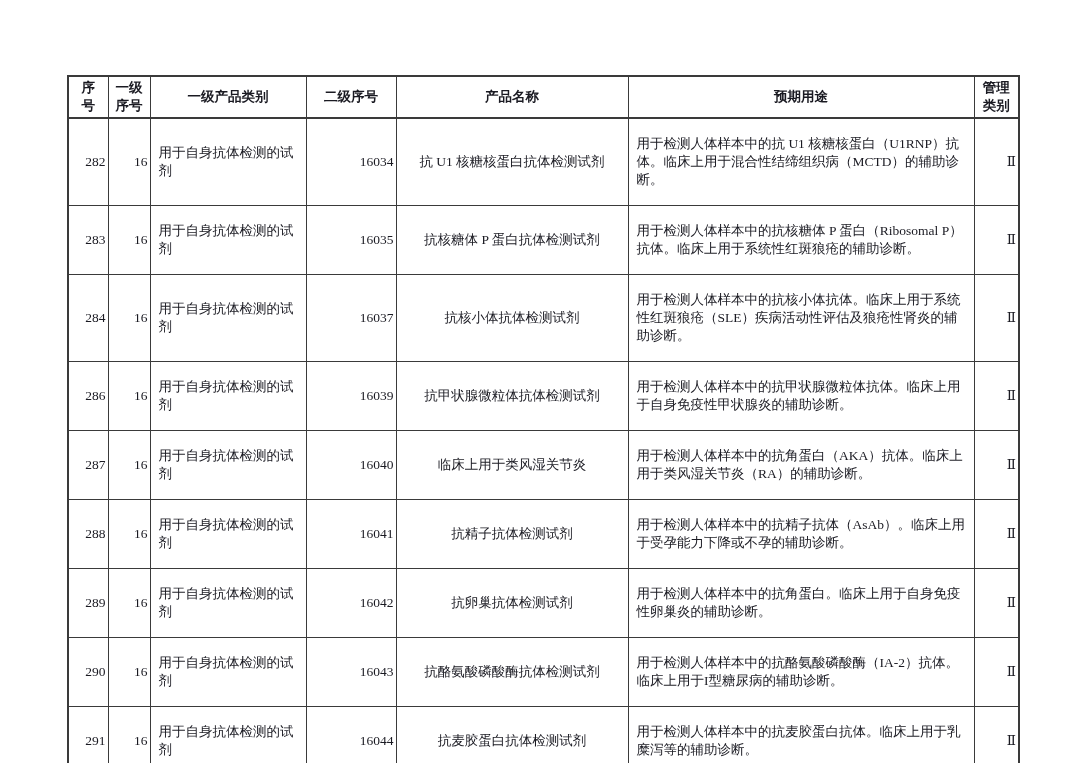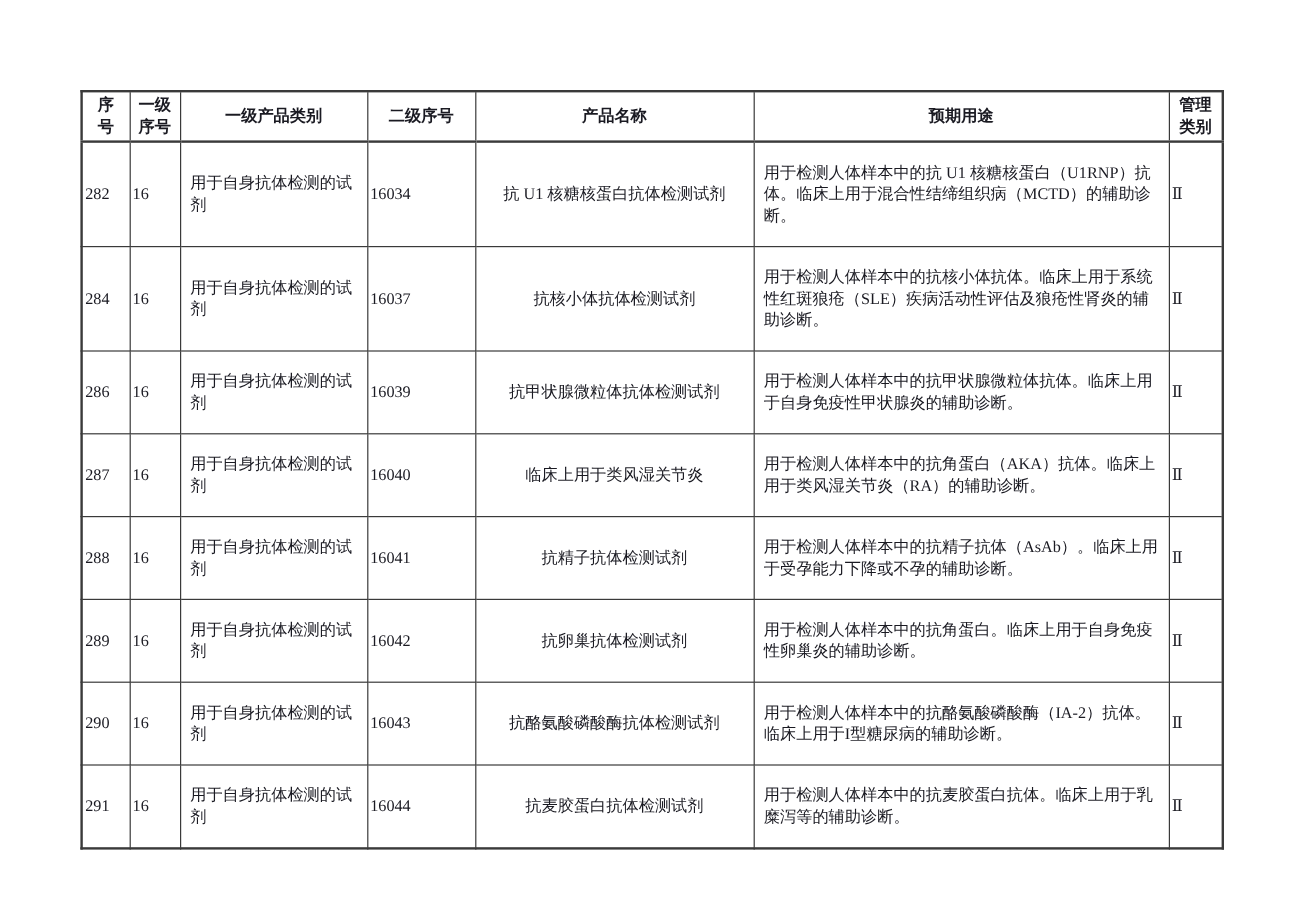--- a/index.html
+++ b/index.html
@@ -38,21 +38,21 @@
   }
   thead th{
     font-weight:bold;
     text-align:center;
     white-space:pre-line;
     height:36px;
     border-bottom:2px solid #3a3a3a;
     padding:2px 2px;
   }
   tbody tr{height:52px;}
-  td.num{text-align:left;padding:3px 2px;}
+  td.num{text-align:right;padding:3px 2px;}
   td.txt{text-align:left;}
   td.cell-use{padding:16px 8px;}
   td.cell-cat{padding:3px 8px;margin-left:48px;}
   td.cell-name{padding:3px 9px;text-align:center;}
 </style>
 </head>
 <body>
 
 <div class="page">
   <table class="catalog">
@@ -80,20 +80,29 @@
         </tr>
     </thead>
     <tbody>
         <tr>
           <td class="num">282</td>
           <td class="num">16</td>
           <td class="txt cell-cat">用于自身抗体检测的试剂</td>
           <td class="num">16034</td>
           <td class="txt cell-name">抗 U1 核糖核蛋白抗体检测试剂</td>
           <td class="txt cell-use">用于检测人体样本中的抗 U1 核糖核蛋白（U1RNP）抗体。临床上用于混合性结缔组织病（MCTD）的辅助诊断。</td>
+          <td class="num">Ⅱ</td>
+        </tr>
+        <tr>
+          <td class="num">283</td>
+          <td class="num">16</td>
+          <td class="txt cell-cat">用于自身抗体检测的试剂</td>
+          <td class="num">16035</td>
+          <td class="txt cell-name">抗核糖体 P 蛋白抗体检测试剂</td>
+          <td class="txt cell-use">用于检测人体样本中的抗核糖体 P 蛋白（Ribosomal P）抗体。临床上用于系统性红斑狼疮的辅助诊断。</td>
           <td class="num">Ⅱ</td>
         </tr>
         <tr>
           <td class="num">284</td>
           <td class="num">16</td>
           <td class="txt cell-cat">用于自身抗体检测的试剂</td>
           <td class="num">16037</td>
           <td class="txt cell-name">抗核小体抗体检测试剂</td>
           <td class="txt cell-use">用于检测人体样本中的抗核小体抗体。临床上用于系统性红斑狼疮（SLE）疾病活动性评估及狼疮性肾炎的辅助诊断。</td>
           <td class="num">Ⅱ</td>

